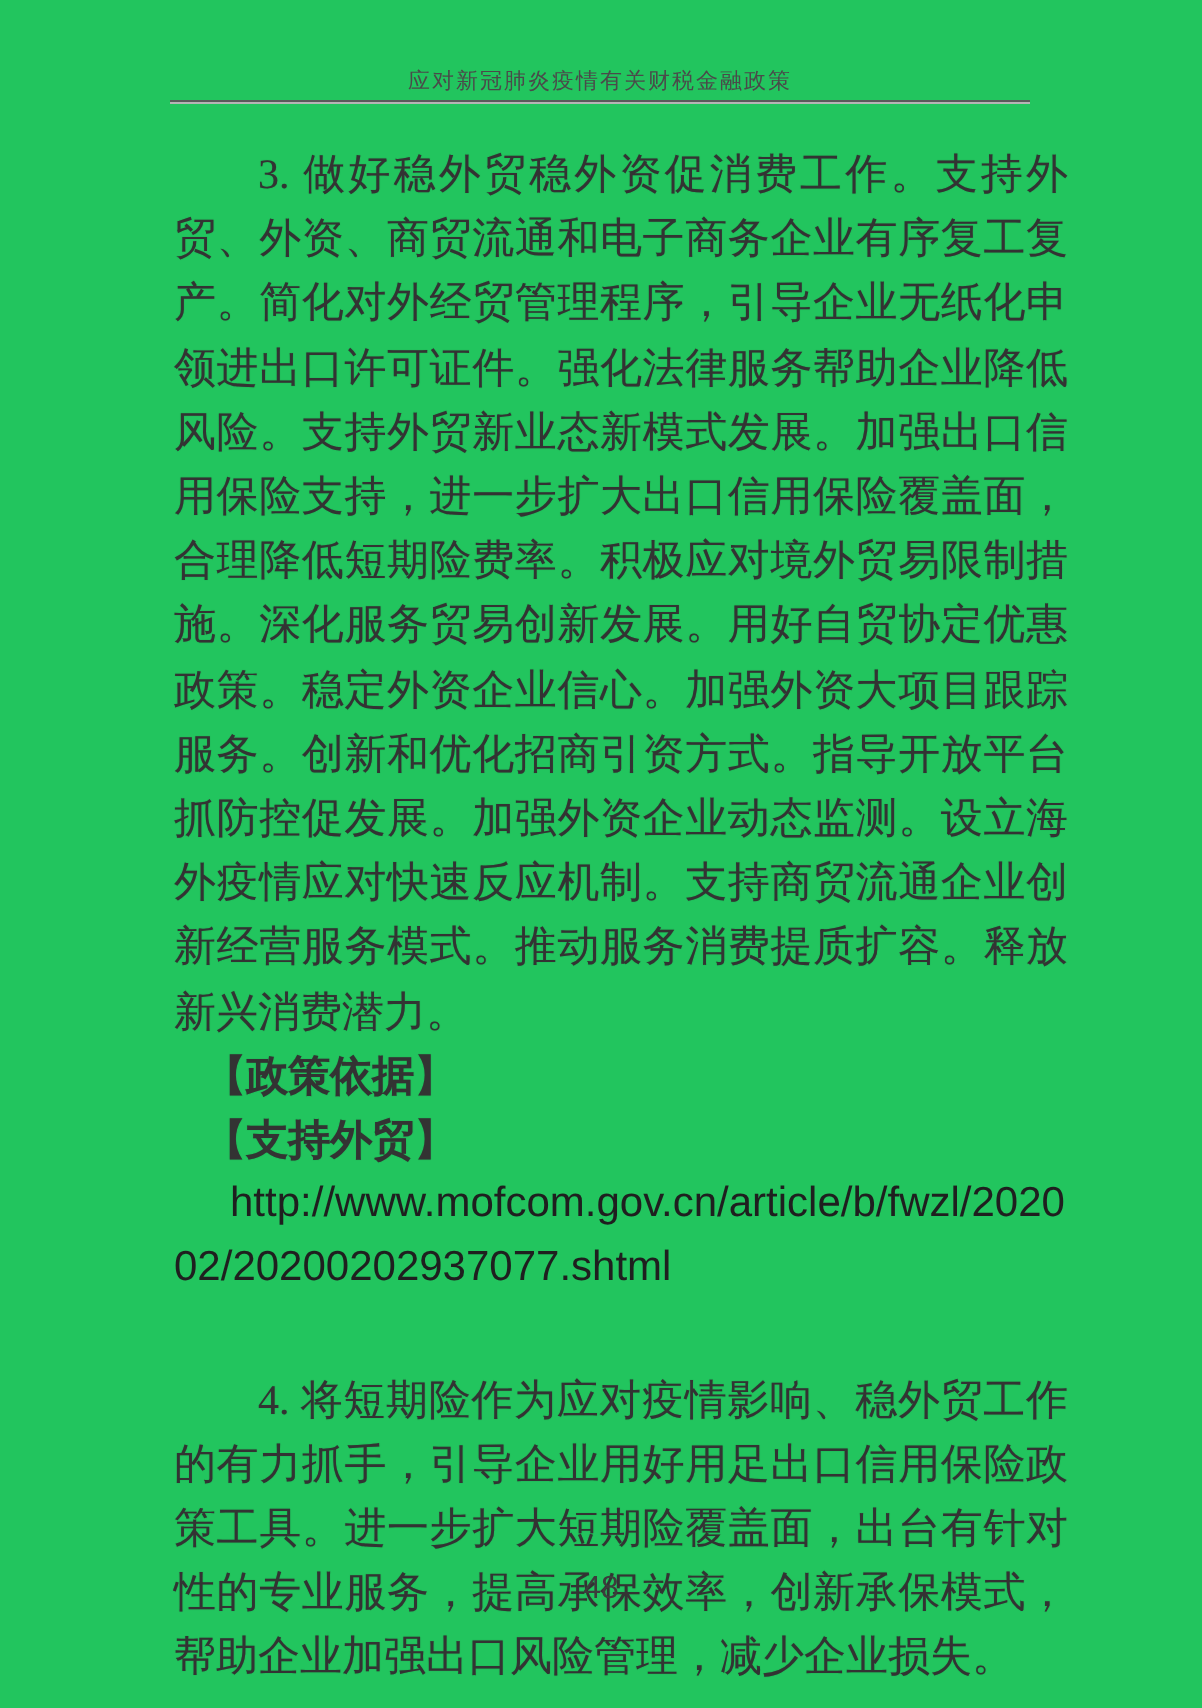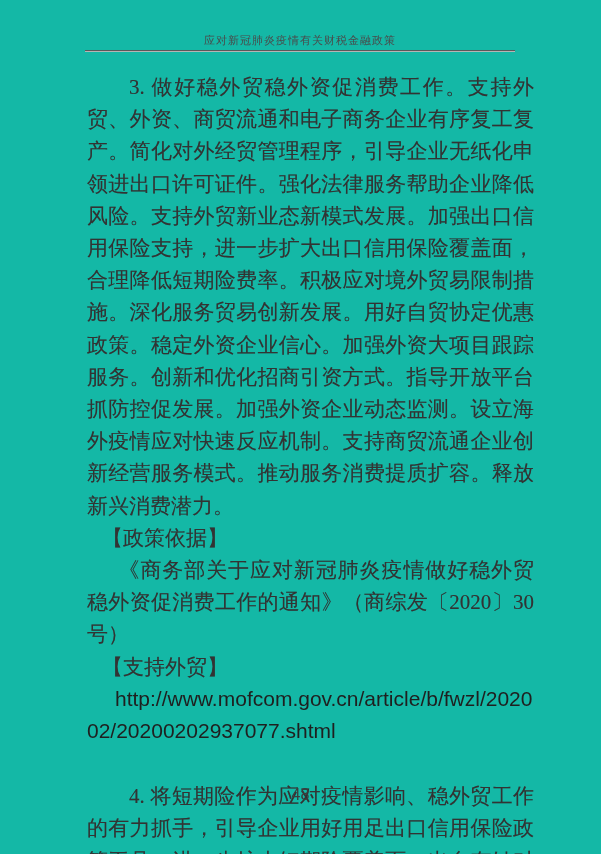--- a/index.html
+++ b/index.html
@@ -4,21 +4,21 @@
 <style>
   html, body {
     margin: 0;
     padding: 0;
     background: #ffffff;
   }
   .page {
     position: relative;
     width: 601px;
     height: 854px;
-    background: #14b8a6;
+    background: #22c55e;
     overflow: hidden;
     font-family: "Liberation Serif", "DejaVu Serif", serif;
   }
   .running-header {
     position: absolute;
     top: 33px;
     left: 85px;
     width: 430px;
     text-align: center;
     font-size: 11px;
@@ -42,21 +42,21 @@
     font-size: 21px;
     line-height: 32.2px;
     color: #333333;
     text-align: justify;
     text-shadow: 0 0 0.5px rgba(40,40,40,0.35);
   }
   .content p {
     margin: 0;
   }
   .indent-2 { text-indent: 2em; }
-  .indent-head { text-indent: 0.72em; }
+  .indent-head { text-indent: 0.72em; font-weight: bold; }
   .indent-cite { text-indent: 1.5em; }
   .url-line {
     font-family: "Liberation Sans", "DejaVu Sans", sans-serif;
     font-size: 21px;
     color: #1f1f1f;
     text-indent: 28px;
     word-break: break-all;
     text-align: left;
     text-shadow: none;
   }
@@ -80,21 +80,20 @@
   <div class="running-header">应对新冠肺炎疫情有关财税金融政策</div>
 
   <div class="header-rule"></div>
 
   <div class="content">
 
     <p class="indent-2">3. 做好稳外贸稳外资促消费工作。支持外贸、外资、商贸流通和电子商务企业有序复工复产。简化对外经贸管理程序，引导企业无纸化申领进出口许可证件。强化法律服务帮助企业降低风险。支持外贸新业态新模式发展。加强出口信用保险支持，进一步扩大出口信用保险覆盖面，合理降低短期险费率。积极应对境外贸易限制措施。深化服务贸易创新发展。用好自贸协定优惠政策。稳定外资企业信心。加强外资大项目跟踪服务。创新和优化招商引资方式。指导开放平台抓防控促发展。加强外资企业动态监测。设立海外疫情应对快速反应机制。支持商贸流通企业创新经营服务模式。推动服务消费提质扩容。释放新兴消费潜力。</p>
 
     <p class="indent-head">【政策依据】</p>
 
-    <p class="indent-cite">《商务部关于应对新冠肺炎疫情做好稳外贸稳外资促消费工作的通知》（商综发〔2020〕30 号）</p>
 
     <p class="indent-head">【支持外贸】</p>
 
     <p class="url-line">http://www.mofcom.gov.cn/article/b/fwzl/202002/20200202937077.shtml</p>
 
     <p class="indent-2 para-4">4. 将短期险作为应对疫情影响、稳外贸工作的有力抓手，引导企业用好用足出口信用保险政策工具。进一步扩大短期险覆盖面，出台有针对性的专业服务，提高承保效率，创新承保模式，帮助企业加强出口风险管理，减少企业损失。</p>
 
   </div>
 
   <div class="page-number">48</div>

